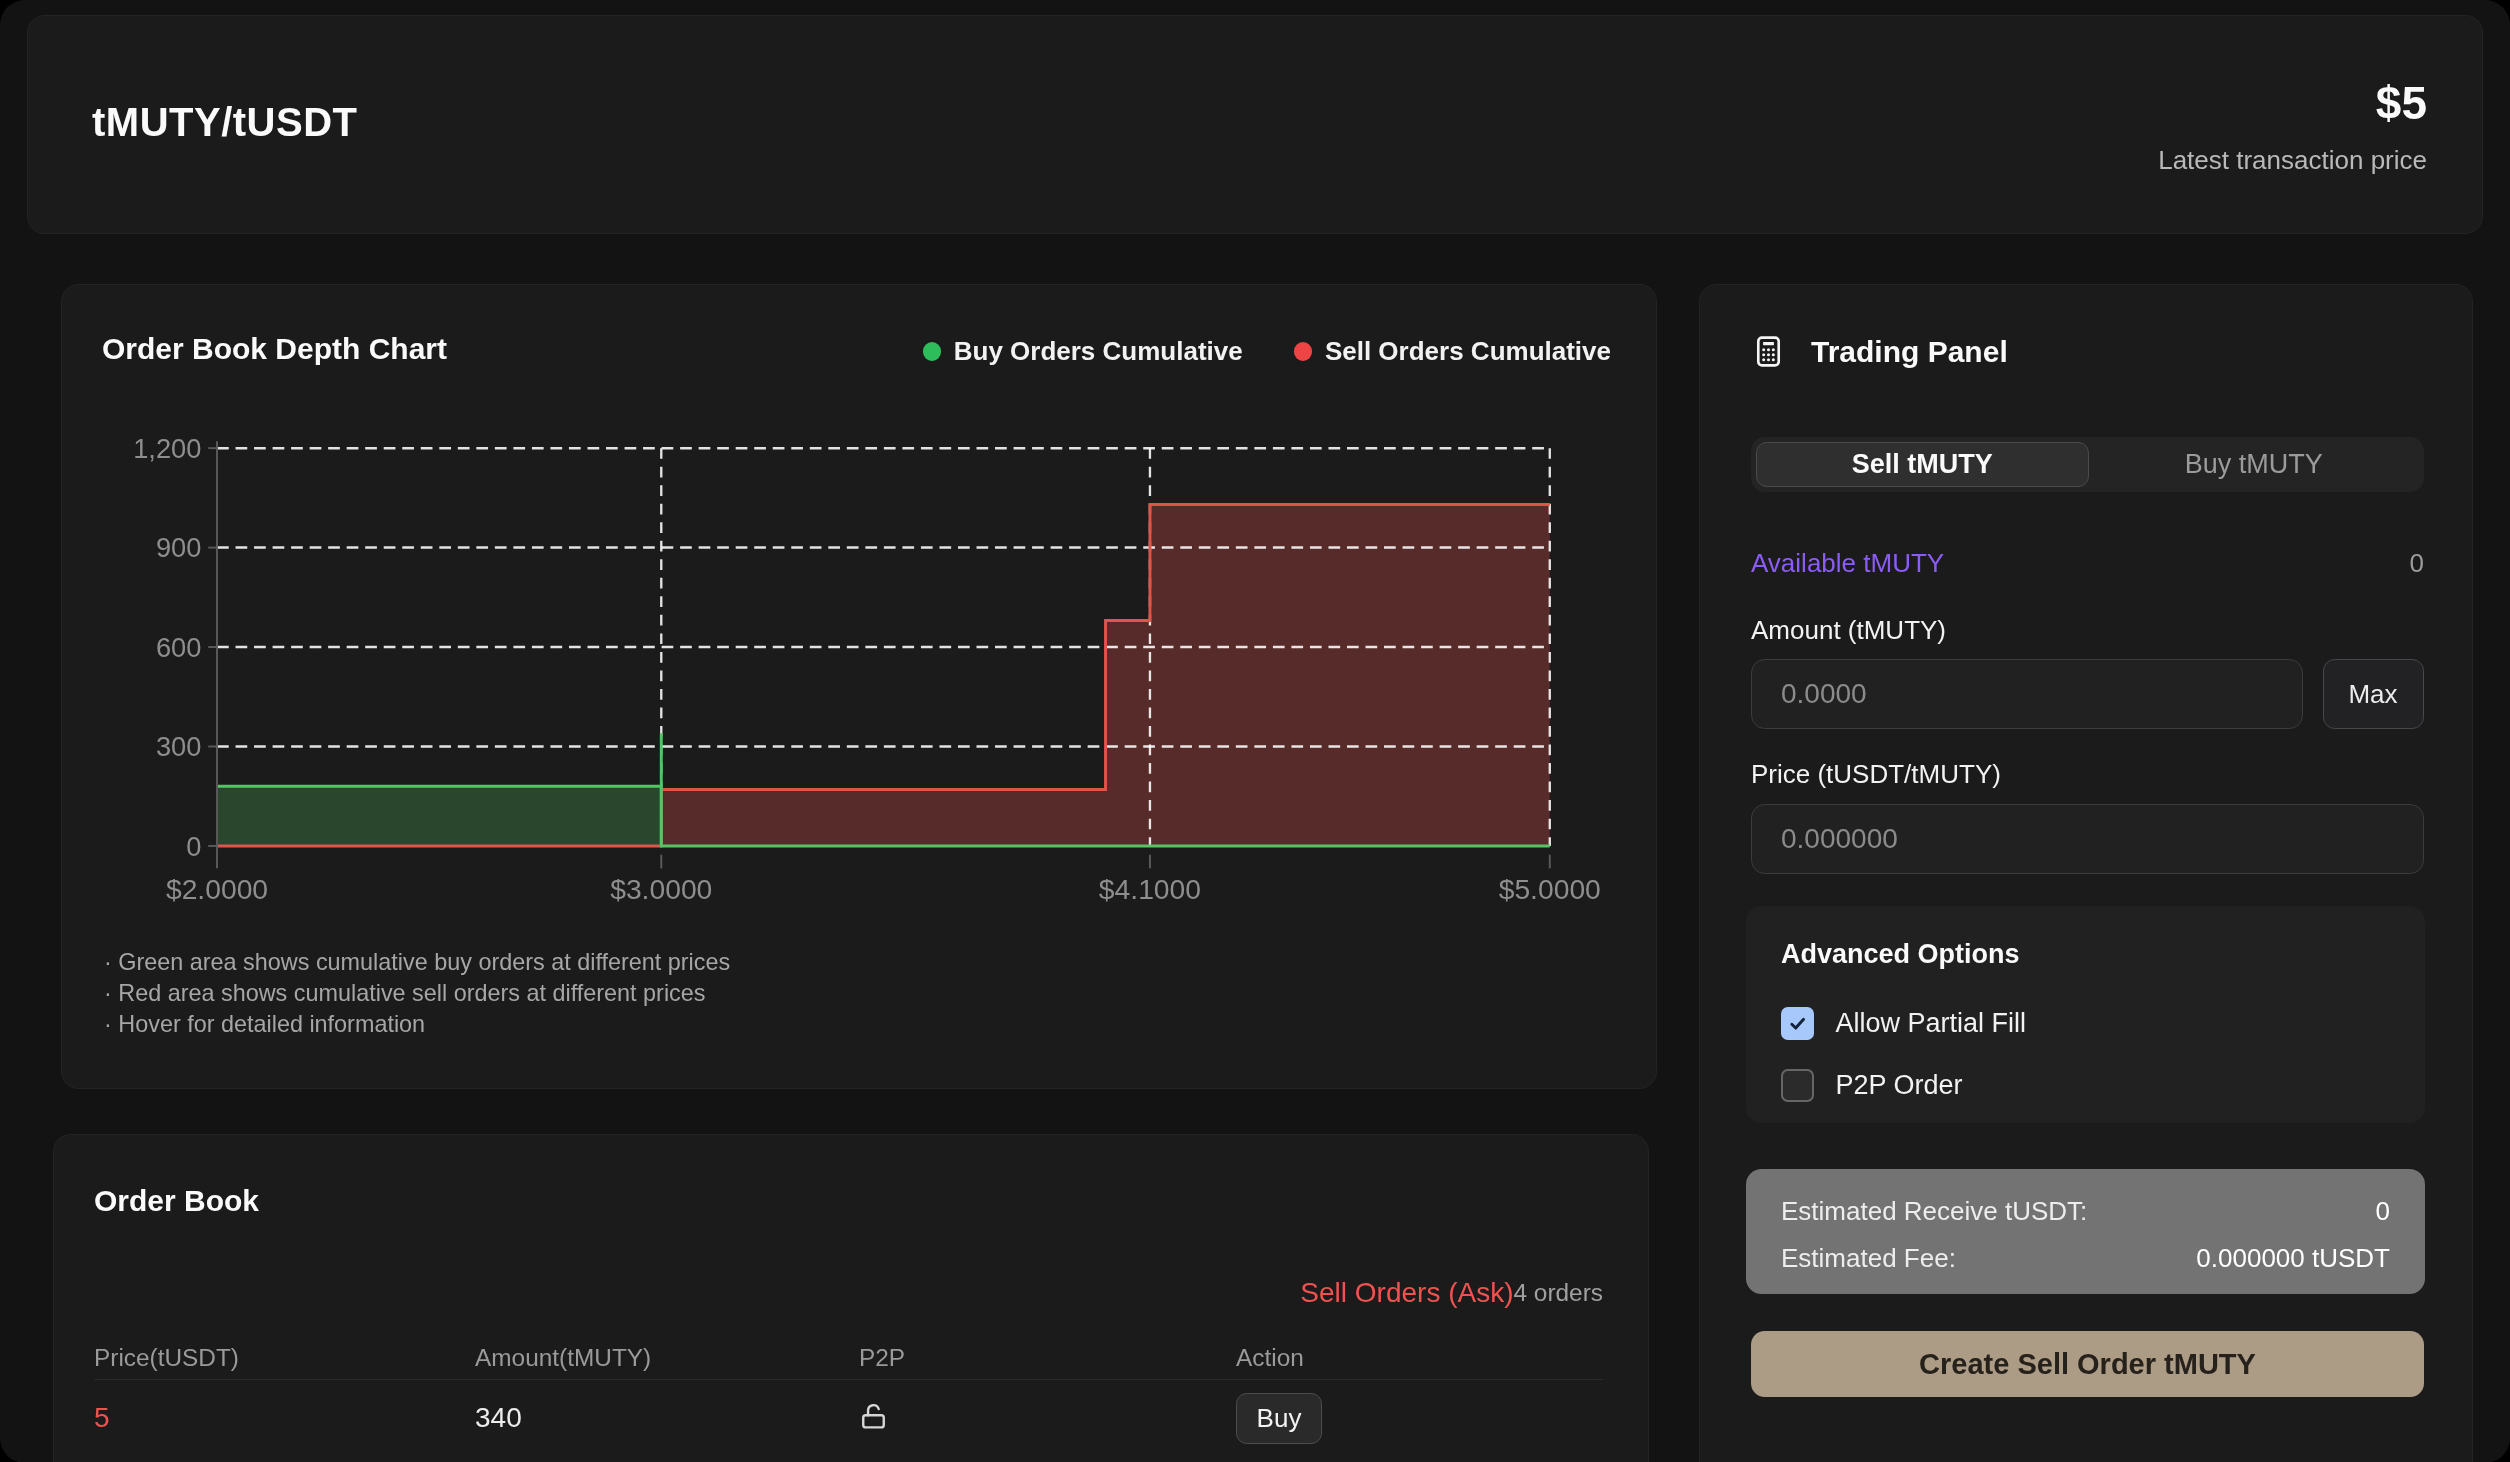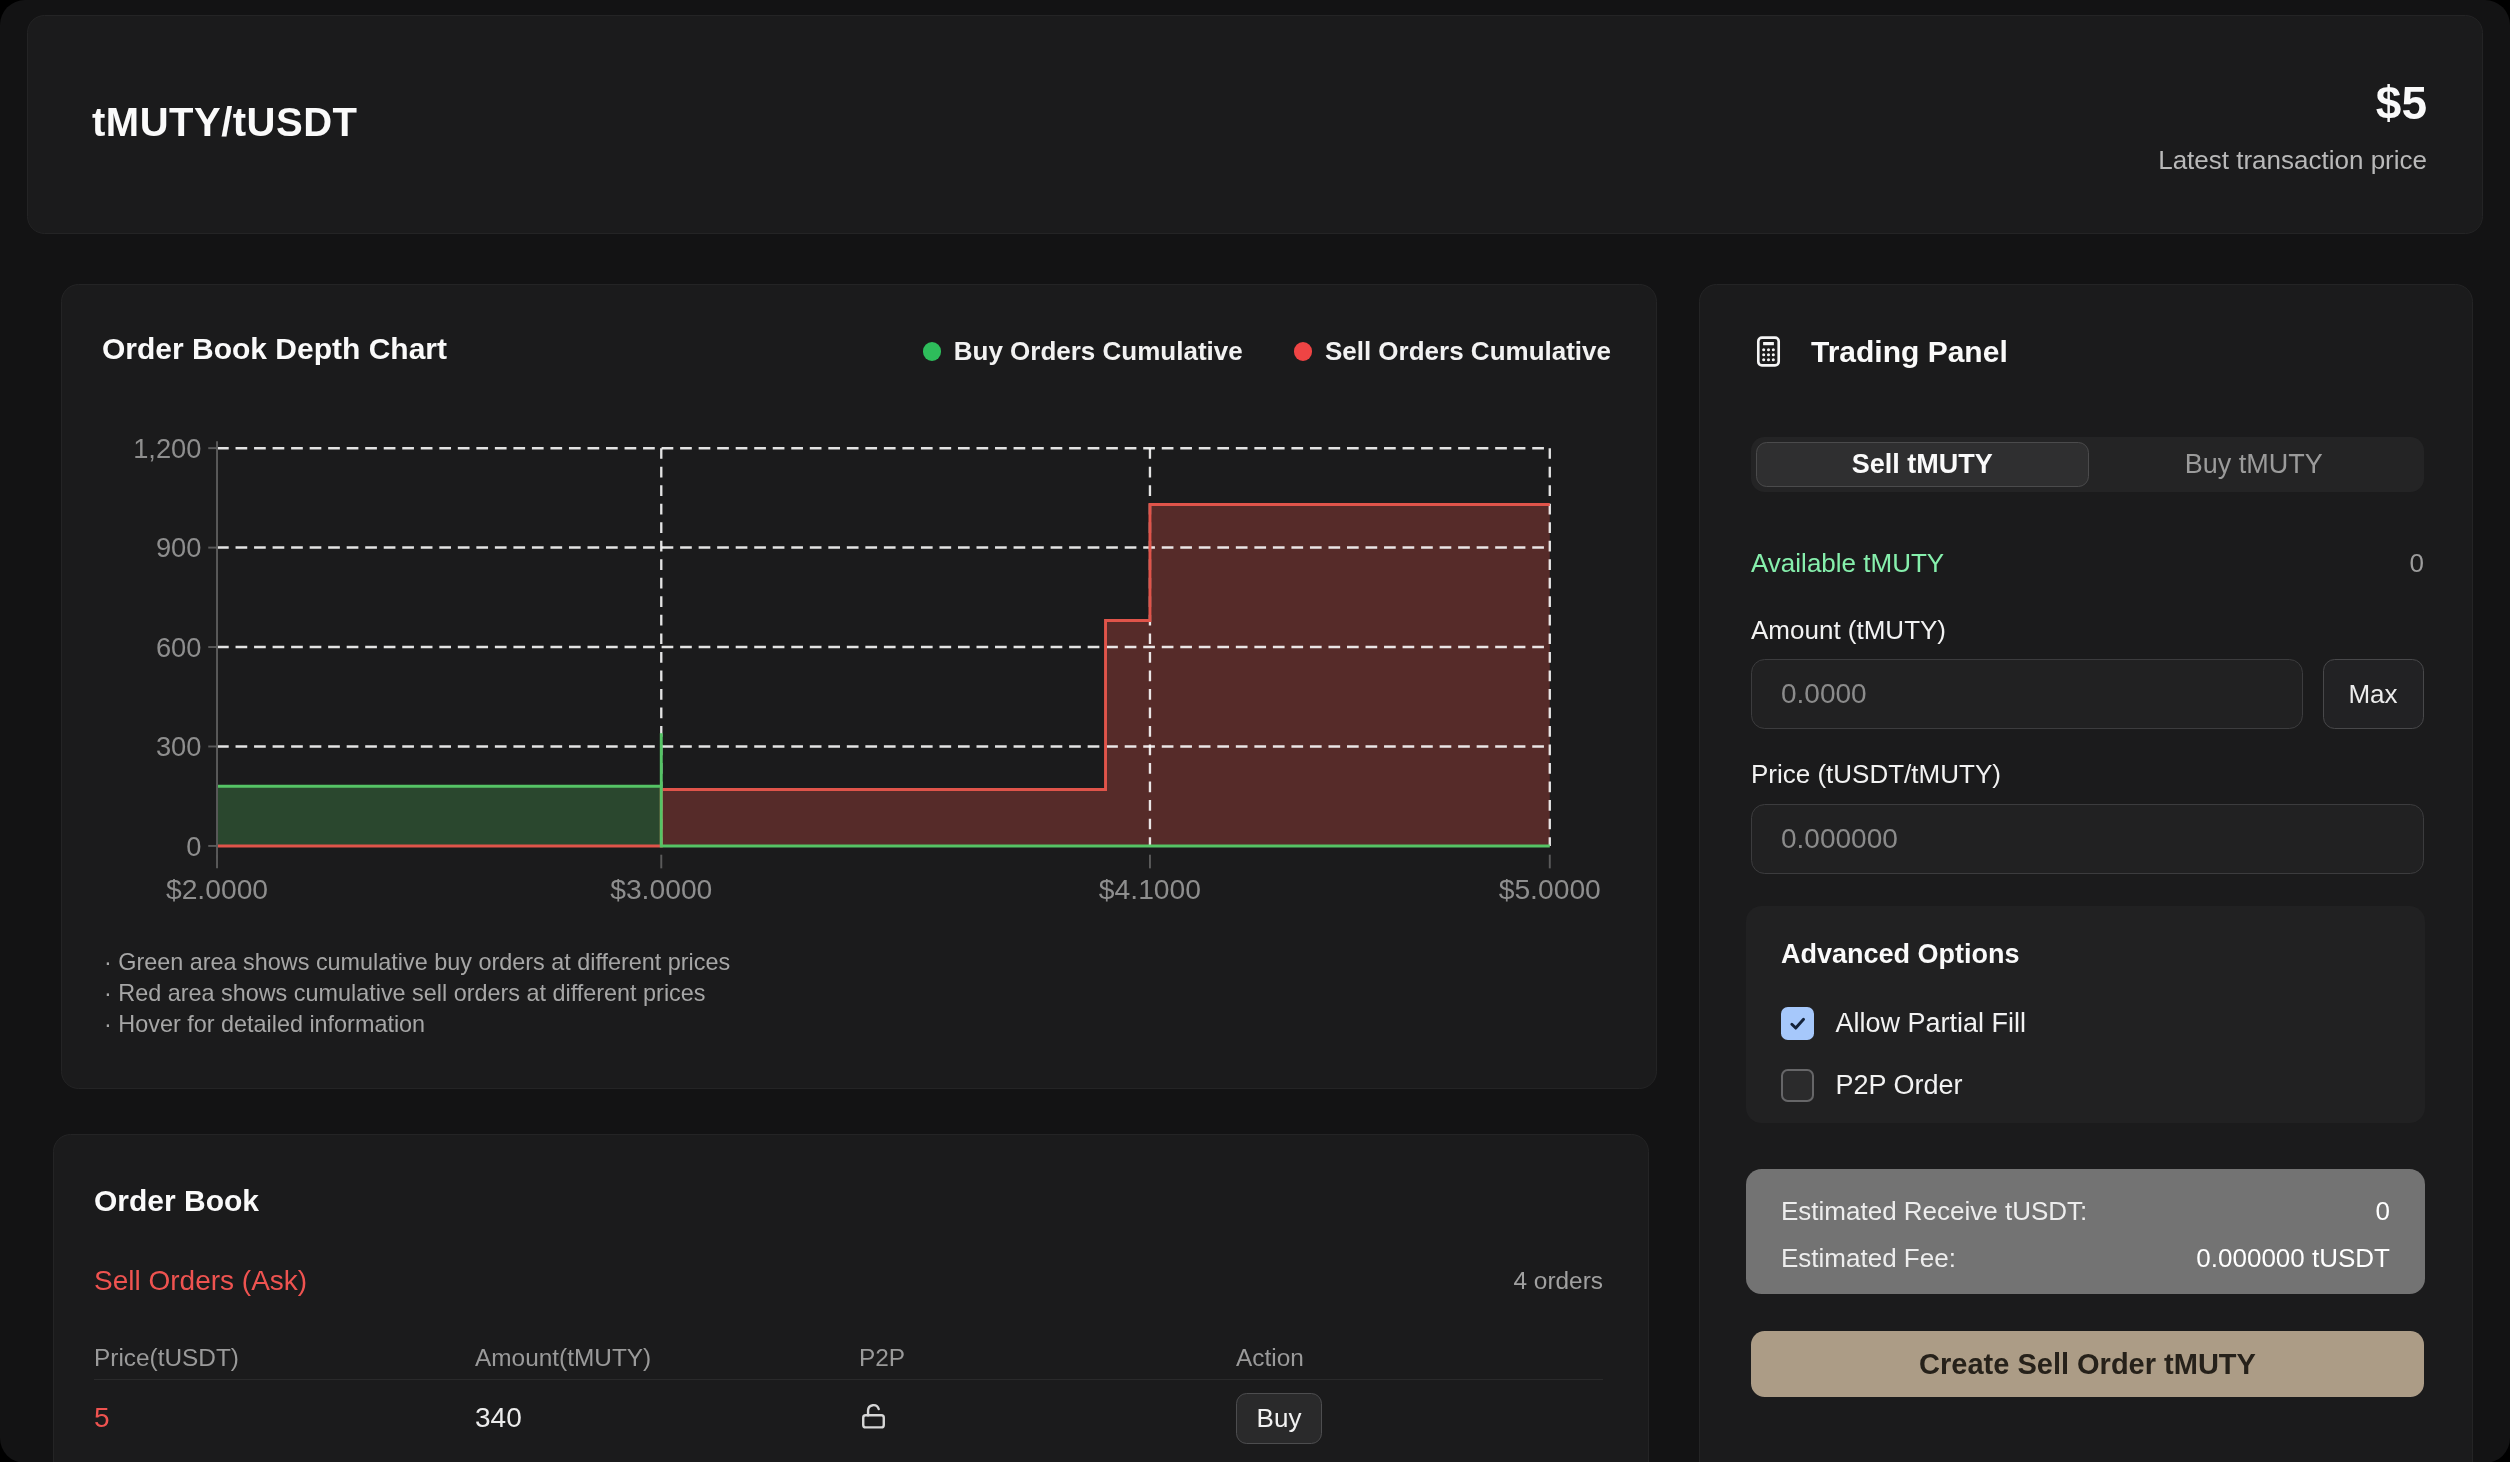--- a/index.html
+++ b/index.html
@@ -21,21 +21,21 @@
   .legend{position:absolute;right:45px;top:51px;display:flex;gap:51px;align-items:center;}
   .legend-item{display:flex;align-items:center;gap:12.7px;font-size:26px;font-weight:600;color:#f2f2f2;}
   .legend-dot{width:18.5px;height:18.5px;border-radius:50%;display:inline-block;}
   .chart-svg{position:absolute;left:0;top:0;width:1596px;height:805px;}
   .notes{position:absolute;left:42px;top:662px;}
   .note-line{font-size:23.4px;color:#a6a6a6;line-height:31px;}
 
   
   .ob-card{left:53px;top:1134px;width:1596px;height:391px;}
   .ob-title{position:absolute;left:40px;top:49px;font-size:30px;font-weight:700;color:#fafafa;}
-  .ob-subrow{position:absolute;left:40px;right:45px;top:130px;display:flex;justify-content:space-between;align-items:center;}
+  .ob-subrow{position:absolute;left:40px;right:45px;top:142px;display:flex;justify-content:flex-end;align-items:center;}
   .ob-ask{font-size:28px;font-weight:500;color:#ef5350;}
   .ob-count{font-size:24.4px;color:#a0a0a0;}
   .ob-grid{display:grid;grid-template-columns:381px 384px 377px 1fr;align-items:center;}
   .ob-head{position:absolute;left:40px;right:45px;top:201px;height:43px;border-bottom:1px solid #2a2a2b;}
   .ob-head .ob-cell{font-size:24.4px;color:#9a9a9a;}
   .ob-row{position:absolute;left:40px;right:45px;top:245px;height:76px;}
   .ob-price{font-size:28px;color:#ef5350;}
   .ob-amount{font-size:28px;color:#ececec;}
   .ob-buy-btn{width:84px;height:49px;background:#2a2a2b;border:1.5px solid #4d4d4f;border-radius:10.7px;
               color:#f2f2f2;font-size:26px;font-weight:500;display:flex;align-items:center;justify-content:center;cursor:pointer;}
@@ -43,21 +43,21 @@
   
   .panel-card{left:1699px;top:284px;width:774px;height:1219px;}
   .panel-head{position:absolute;left:51px;top:45px;display:flex;align-items:center;gap:25px;height:43px;}
   .panel-title{font-size:30px;font-weight:600;color:#fafafa;}
   .tabs{position:absolute;left:51px;top:152px;width:673px;height:55px;background:#242425;border-radius:13.7px;
         display:flex;padding:4.9px;box-sizing:border-box;}
   .tab{flex:1;display:flex;align-items:center;justify-content:center;font-size:27px;color:#9b9b9b;font-weight:500;
        border-radius:10.7px;cursor:pointer;}
   .tab.active{background:#2f2f30;border:1.5px solid #4b4b4c;color:#fafafa;font-weight:600;}
   .avail-row{position:absolute;left:51px;top:263px;width:673px;display:flex;justify-content:space-between;align-items:center;}
-  .avail-label{font-size:26px;color:#86efac;}
+  .avail-label{font-size:26px;color:#8b5cf6;}
   .avail-value{font-size:26px;color:#9c9c9c;}
   .field-label{position:absolute;left:51px;font-size:26px;color:#f2f2f2;}
   .amount-row{position:absolute;left:51px;top:374px;width:673px;display:flex;gap:19.5px;}
   .tp-input{background:#212122;border:1.5px solid #3c3c3e;border-radius:13.7px;height:70px;box-sizing:border-box;
             color:#e8e8e8;font-size:28px;padding:0 29px;outline:none;font-family:inherit;}
   .tp-input::placeholder{color:#8b8b8b;}
   .amount-input{width:552px;}
   .max-btn{width:101px;height:70px;background:#222224;border:1.5px solid #48484a;border-radius:11.7px;
            color:#ececec;font-size:26px;display:flex;align-items:center;justify-content:center;cursor:pointer;box-sizing:border-box;}
   .price-input{position:absolute;left:51px;top:519px;width:673px;}

